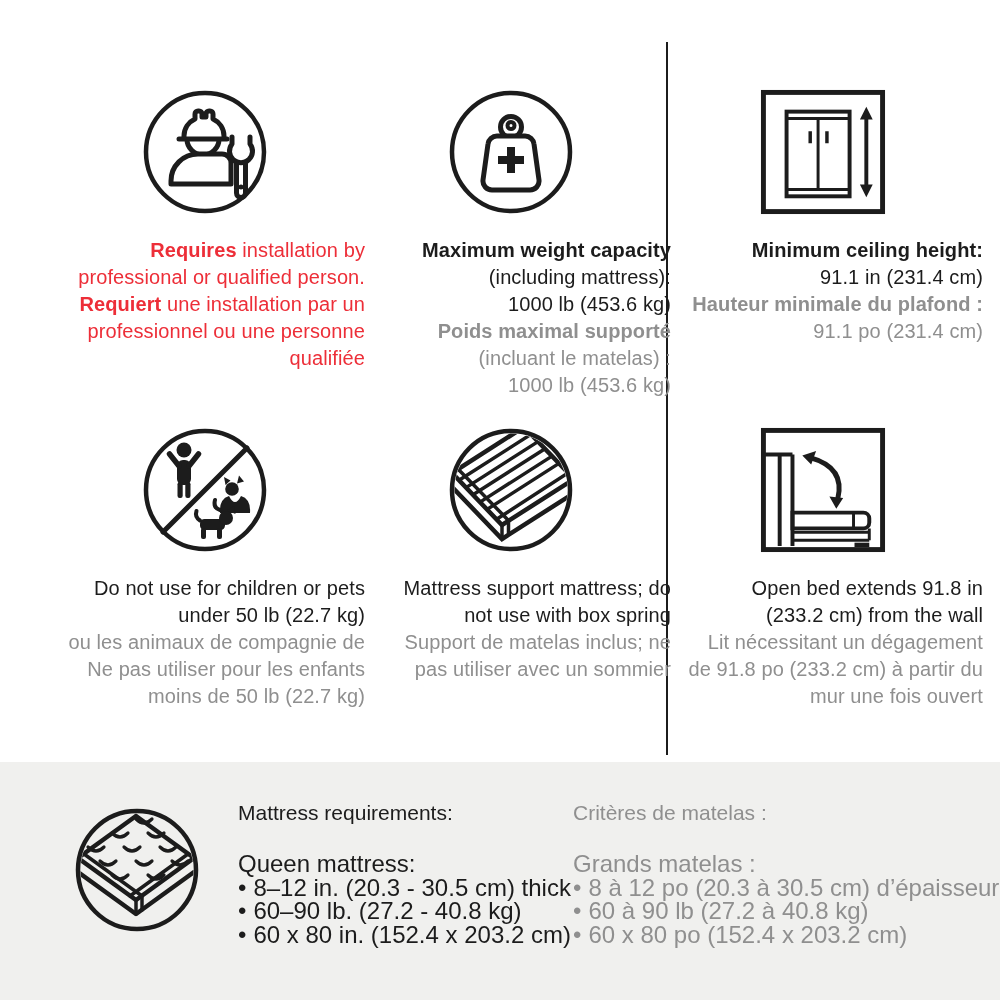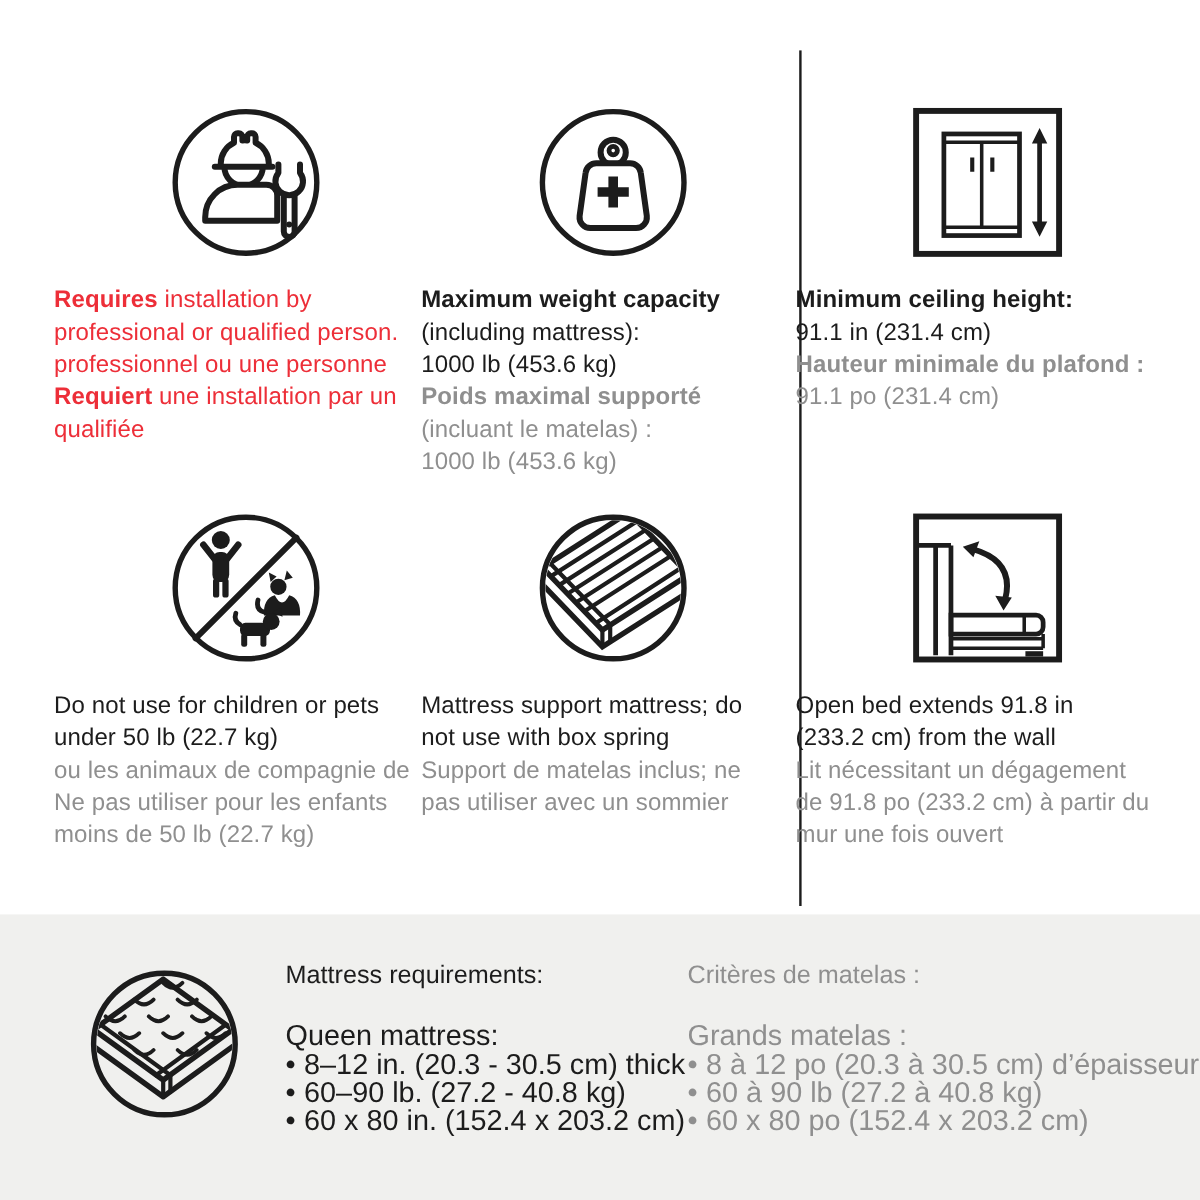--- a/index.html
+++ b/index.html
@@ -3,21 +3,21 @@
 <meta charset="utf-8">
 <style>
   :root{
     --ink:#1c1c1c; --red:#ed2e38; --gray:#8f8f8f; --band:#f0f0ee; --bg:#ffffff;
   }
   *{margin:0;padding:0;box-sizing:border-box}
   body{background:#e6e6e6;font-family:"Liberation Sans",sans-serif}
   .page{position:relative;width:1000px;height:1000px;background:var(--bg);overflow:hidden;color:var(--ink)}
   .band{position:absolute;left:0;top:762px;width:1000px;height:238px;background:var(--band)}
   .divider{position:absolute;left:666px;top:42px;width:2px;height:713px;background:var(--ink)}
-  .cell{position:absolute;width:320px;text-align:left}
+  .cell{position:absolute;width:320px;text-align:right}
   .cell .icw{height:132px;display:flex;align-items:center;justify-content:center}
   .cell .txt{margin-top:19px;font-size:20px;line-height:27px;letter-spacing:.1px}
   .cell .txt .ln{white-space:nowrap}
   .ln b{font-weight:700}
   .ln-red{color:var(--red)}
   .ln-black{color:var(--ink)}
   .ln-gray{color:var(--gray)}
   #cell0{left:45px;top:86px}
   #cell1{left:351px;top:86px}
   #cell2{left:663px;top:86px}
@@ -51,22 +51,22 @@
         <path d="M39,52 H87"></path>
         <path d="M31,97 v-3 c0,-15 12,-27 27,-27 h24 c5,0 9,4 9,9 v21 z" fill="#fff"></path>
         <path d="M92,50 v7 a11.5,11.5 0 1 0 18,0 v-7"></path>
         <path d="M96.5,75 v31 a4.5,4.5 0 0 0 9,0 v-31"></path>
         <circle cx="101" cy="100" r="2.5" fill="currentColor" stroke="none"></circle>
       </svg>
     </div>
     <div class="txt">
       <div class="ln ln-red"><b>Requires</b><span> installation by</span></div>
       <div class="ln ln-red"><span>professional or qualified person.</span></div>
+      <div class="ln ln-red"><b>Requiert</b><span> une installation par un</span></div>
       <div class="ln ln-red"><span>professionnel ou une personne</span></div>
-      <div class="ln ln-red"><b>Requiert</b><span> une installation par un</span></div>
       <div class="ln ln-red"><span>qualifiée</span></div>
     </div>
   </div>
 
   <div class="cell" id="cell1">
     <div class="icw">
       <svg class="icn" width="130" height="130" viewBox="0 0 130 130" fill="none" stroke="currentColor" stroke-width="5" stroke-linecap="round" stroke-linejoin="round">
         <circle cx="65" cy="65" r="59" stroke-width="4.5"></circle>
         <circle cx="65" cy="40" r="10.5"></circle>
         <path d="M51,49 h28 a9,9 0 0 1 9,8 l5,36 a9,9 0 0 1 -9,10 h-38 a9,9 0 0 1 -9,-10 l5,-36 a9,9 0 0 1 9,-8 z" fill="#fff"></path>

